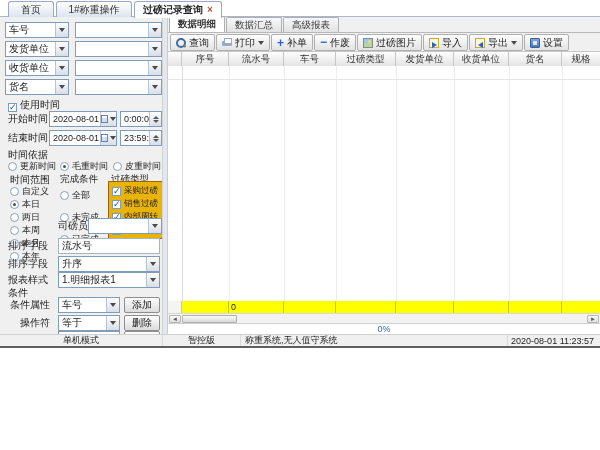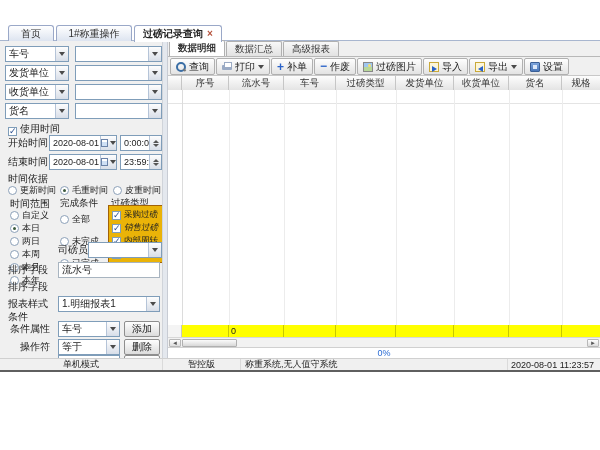--- a/index.html
+++ b/index.html
@@ -1,18 +1,18 @@
 <!DOCTYPE html>
 <html><head>
 <meta charset="utf-8">
 <style>
   * { margin:0; padding:0; box-sizing:border-box; }
   html,body { width:600px; height:450px; background:#fff; overflow:hidden;
     font-family:"Liberation Sans","DejaVu Sans",sans-serif; font-size:10px; color:#222; }
-  .app { position:absolute; left:0; top:40; width:525px; height:348px; background:#fff;margin-top:24px; }
+  .app { position:absolute; left:0; top:40; width:525px; height:348px; background:#fff; }
 
   
   .tabbar { position:absolute; left:0; top:0; width:600px; height:17px; border-bottom:1px solid #a8b6cf; background:#fff; }
   .wtab { position:absolute; top:1px; height:16px; display:flex; align-items:center; justify-content:center;
     background:linear-gradient(#ffffff,#dde4f0); border:1px solid #9aa8c8; border-bottom:none;
     border-radius:3px 3px 0 0; font-size:10px; color:#333; gap:4px; padding:0 6px; }
   .wtab.active { background:#fff; height:17px; z-index:2; font-weight:bold; color:#222; }
   .wtab .close { color:#b5523c; font-weight:bold; font-size:10px; line-height:10px; }
 
   
@@ -272,21 +272,21 @@
           <span>已完成</span>
       </div>
 
       <div class="grpbox" style="left:103px; top:164px; width:56px; height:58px;">
         <div class="row opt" style="left:3px; top:3px;">
           <span class="chk checked"></span>
             <span style="font-size:8.5px;">采购过磅</span>
         </div>
         <div class="row opt" style="left:3px; top:16px;">
           <span class="chk checked"></span>
-            <span style="font-size:8.5px;font-style:italic;">销售过磅</span>
+            <span style="font-size:8.5px;">销售过磅</span>
         </div>
         <div class="row opt" style="left:3px; top:29px;">
           <span class="chk checked"></span>
             <span style="font-size:8.5px;">内部周转</span>
         </div>
         <div class="row opt" style="left:3px; top:42px;">
           <span class="chk checked"></span>
             <span style="font-size:8.5px;">其他过磅</span>
         </div>
       </div>
@@ -302,20 +302,26 @@
       </div>
 
       <div class="row" style="left:3px; top:221px; width:154px;">
         <span class="lbl" style="width:50px;">排序字段</span>
         <div class="combo" style="width:102px; border-color:#a8b4c0;">
           <span class="val">流水号</span>
         </div>
       </div>
       <div class="row" style="left:3px; top:239px; width:154px;">
         <span class="lbl" style="width:50px;">排序字段</span>
+        <div class="combo" style="width:102px;">
+          <span class="val">升序</span>
+          <span class="dbtn">
+              <span class="tri"></span>
+            </span>
+        </div>
       </div>
       <div class="row" style="left:3px; top:255px; width:154px;">
         <span class="lbl" style="width:50px;">报表样式</span>
         <div class="combo" style="width:102px;">
           <span class="val">1.明细报表1</span>
           <span class="dbtn">
               <span class="tri"></span>
             </span>
         </div>
       </div>

